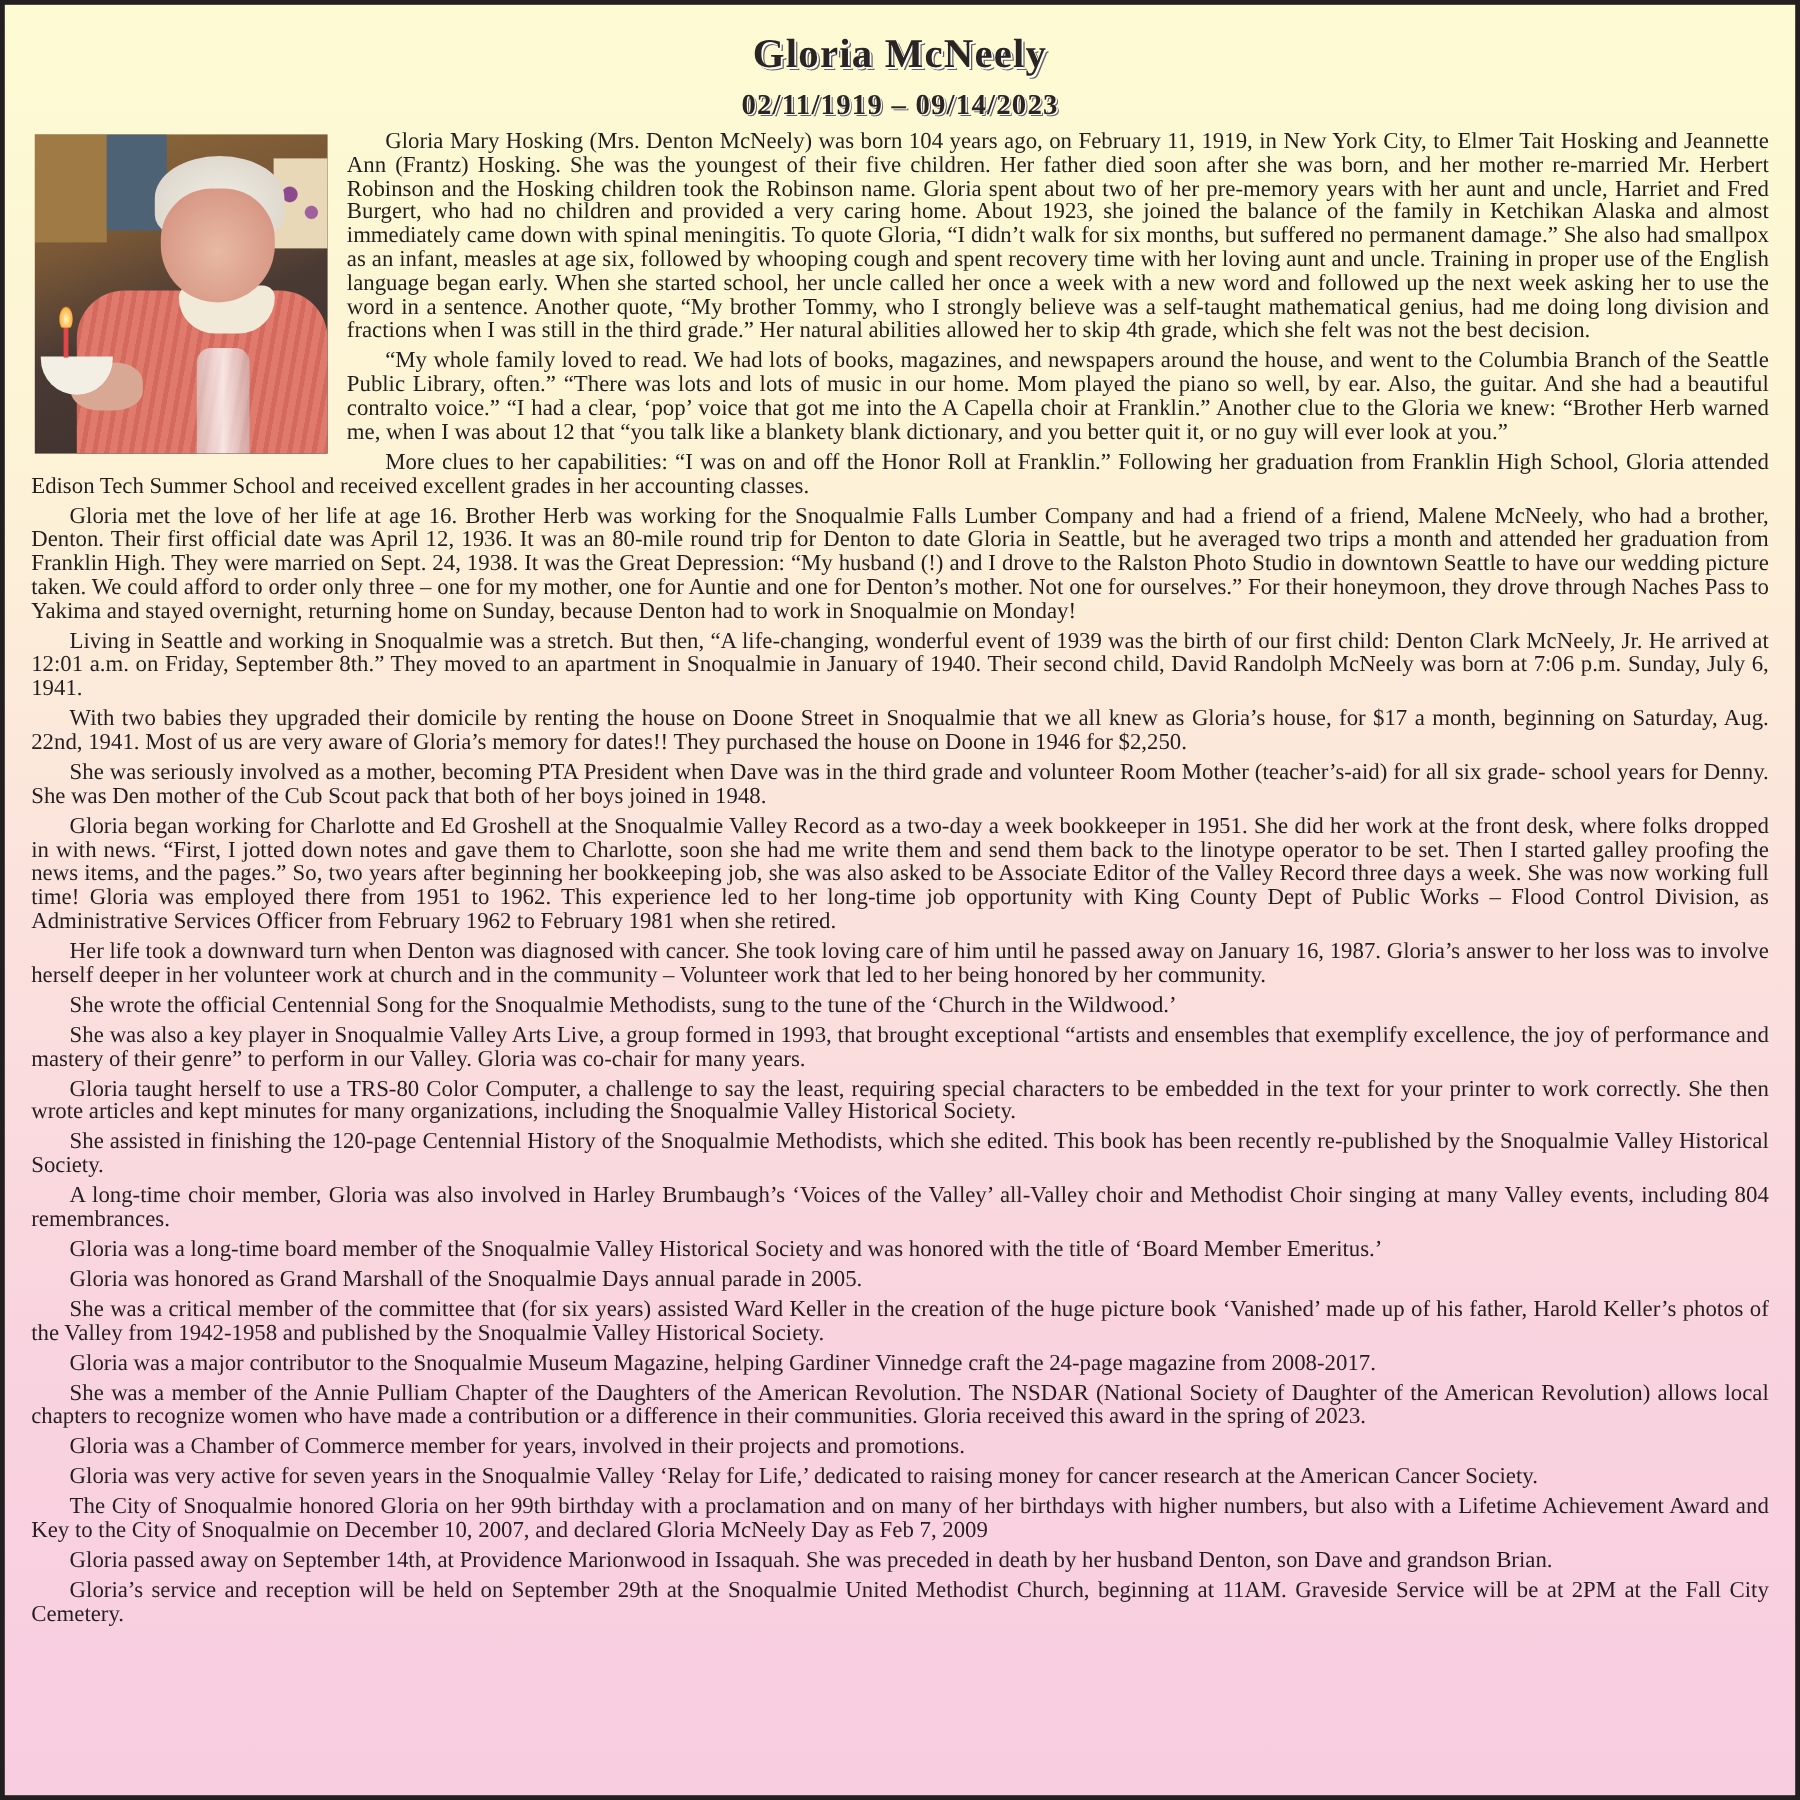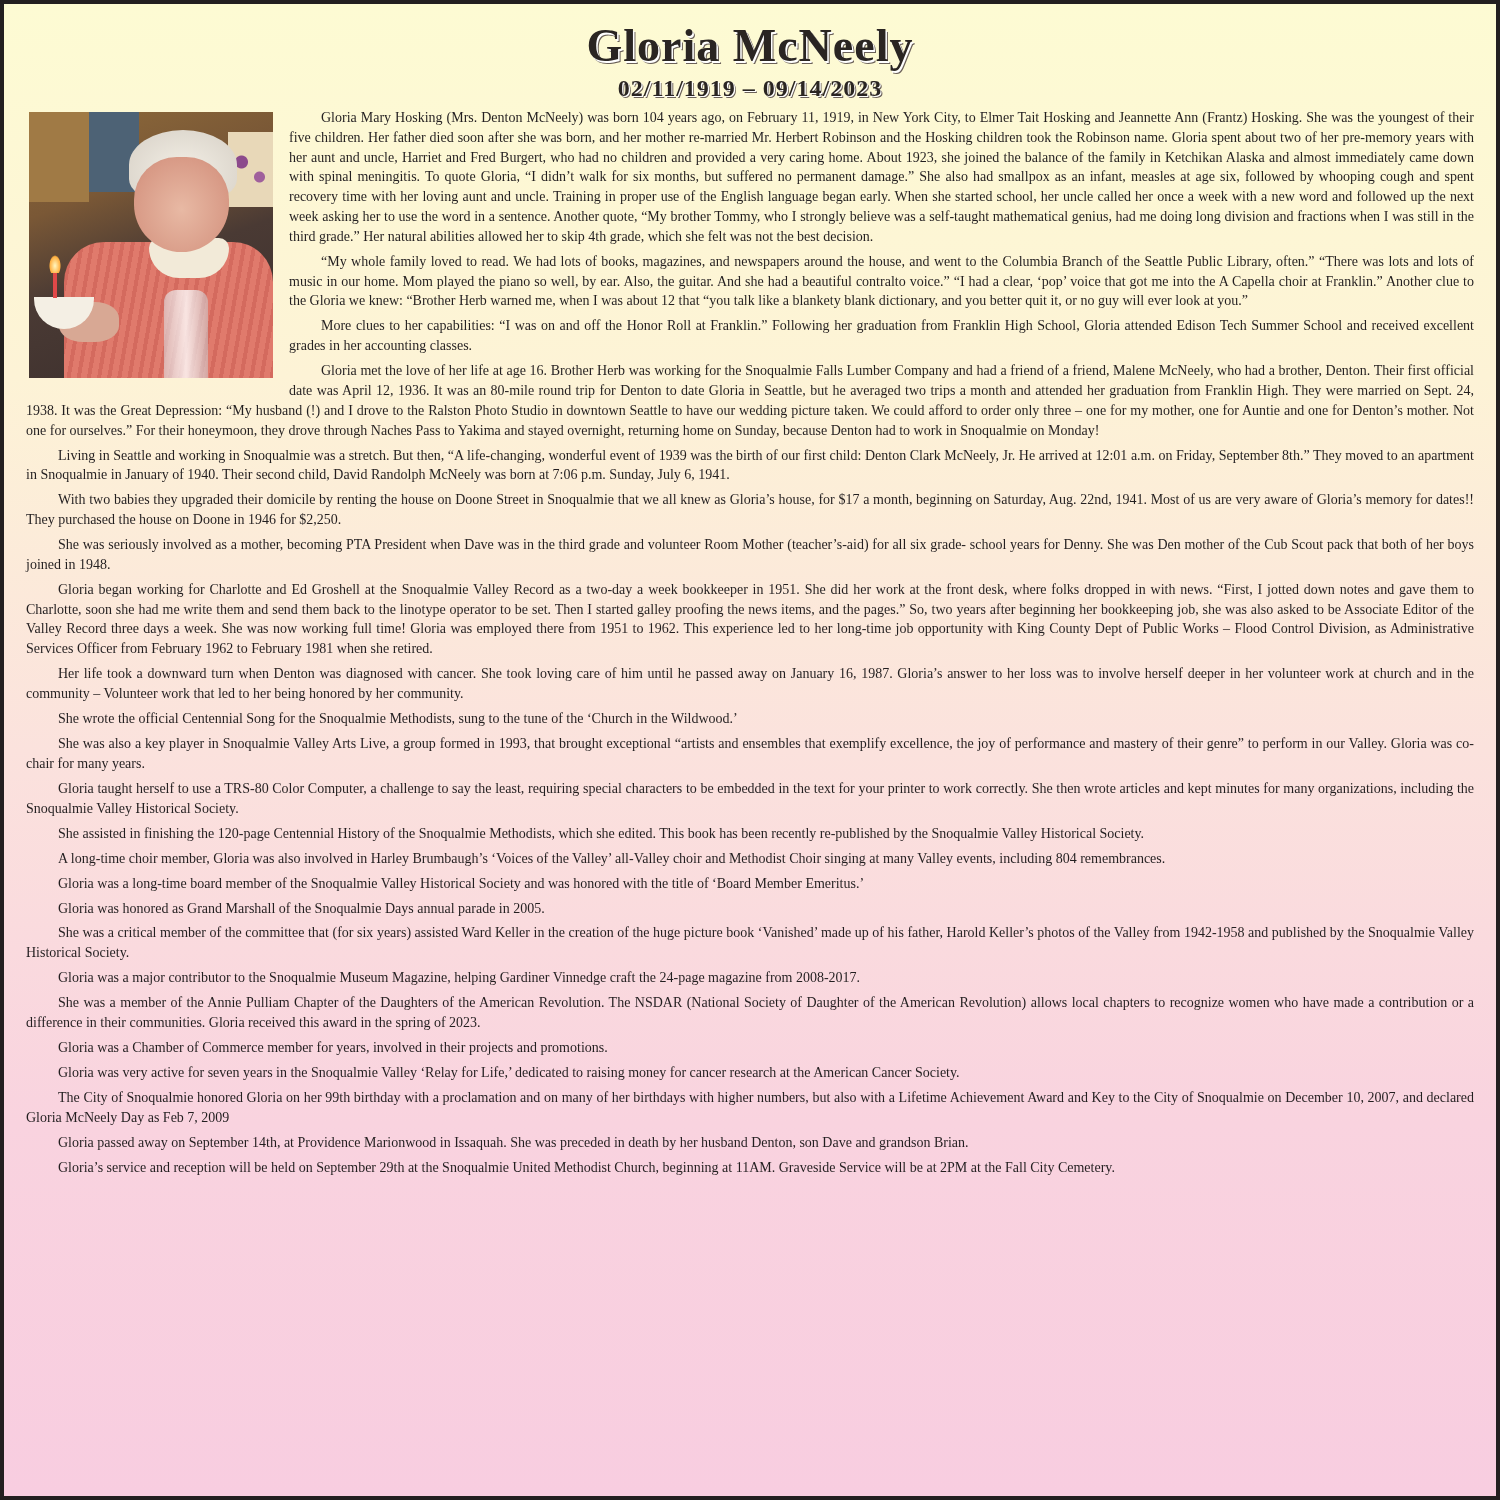--- a/index.html
+++ b/index.html
@@ -10,21 +10,21 @@
   }
   .page {
     position: absolute; left: 4px; top: 4px; width: 1492px; height: 1492px;
     box-sizing: border-box;
     background: linear-gradient(to bottom, #fdfbd3 0%, #fdf3d6 25%, #fbe2dd 50%, #f9d3df 75%, #f8cde0 100%);
     padding: 18px 22px 10px 22px;
     color: #231f20;
   }
   .header { text-align: center; margin-bottom: 2px; }
   .name {
-    font-size: 46px; font-weight: bold; letter-spacing: 1px; line-height: 48px;
+    font-size: 34px; font-weight: bold; letter-spacing: 1px; line-height: 48px;
     color: #2a2522;
     text-shadow: 1.5px 1.5px 0 #ffffff, 2.5px 2.5px 0 #6b6159;
   }
   .dates {
     font-size: 24px; font-weight: bold; line-height: 36px; letter-spacing: 1px;
     color: #2a2522;
     text-shadow: 1.2px 1.2px 0 #ffffff, 2px 2px 0 #6b6159;
   }
   .photo {
     float: left; width: 244px; height: 266px; margin: 4px 16px 6px 3px;
@@ -53,21 +53,21 @@
   .photo .candle { position:absolute; left:24px; top:160px; width:4px; height:26px; background:#e04848; }
   .photo .flame { position:absolute; left:20px; top:143px; width:12px; height:18px;
     background: radial-gradient(ellipse at 50% 60%, #fff7c0 0%, #ffb040 60%, transparent 70%); }
   .photo .hand { position:absolute; left:30px; top:190px; width:60px; height:40px;
     background:#d8a894; border-radius: 40%; }
   .photo .bottle { position:absolute; left:135px; top:178px; width:44px; height:88px;
     background: linear-gradient(90deg, rgba(220,230,235,0.55), rgba(255,255,255,0.8), rgba(200,210,215,0.5));
     border-radius: 12px 12px 0 0; }
   p {
     margin: 0 0 5.2px 0; text-indent: 32px; text-align: justify;
-    font-size: 14px; line-height: 19.8px;
+    font-size: 19px; line-height: 19.8px;
   }
 </style>
 </head>
 <body>
 
 <div class="page">
   <div class="header">
     <div class="name">Gloria McNeely</div>
     <div class="dates">02/11/1919 – 09/14/2023</div>
   </div>

